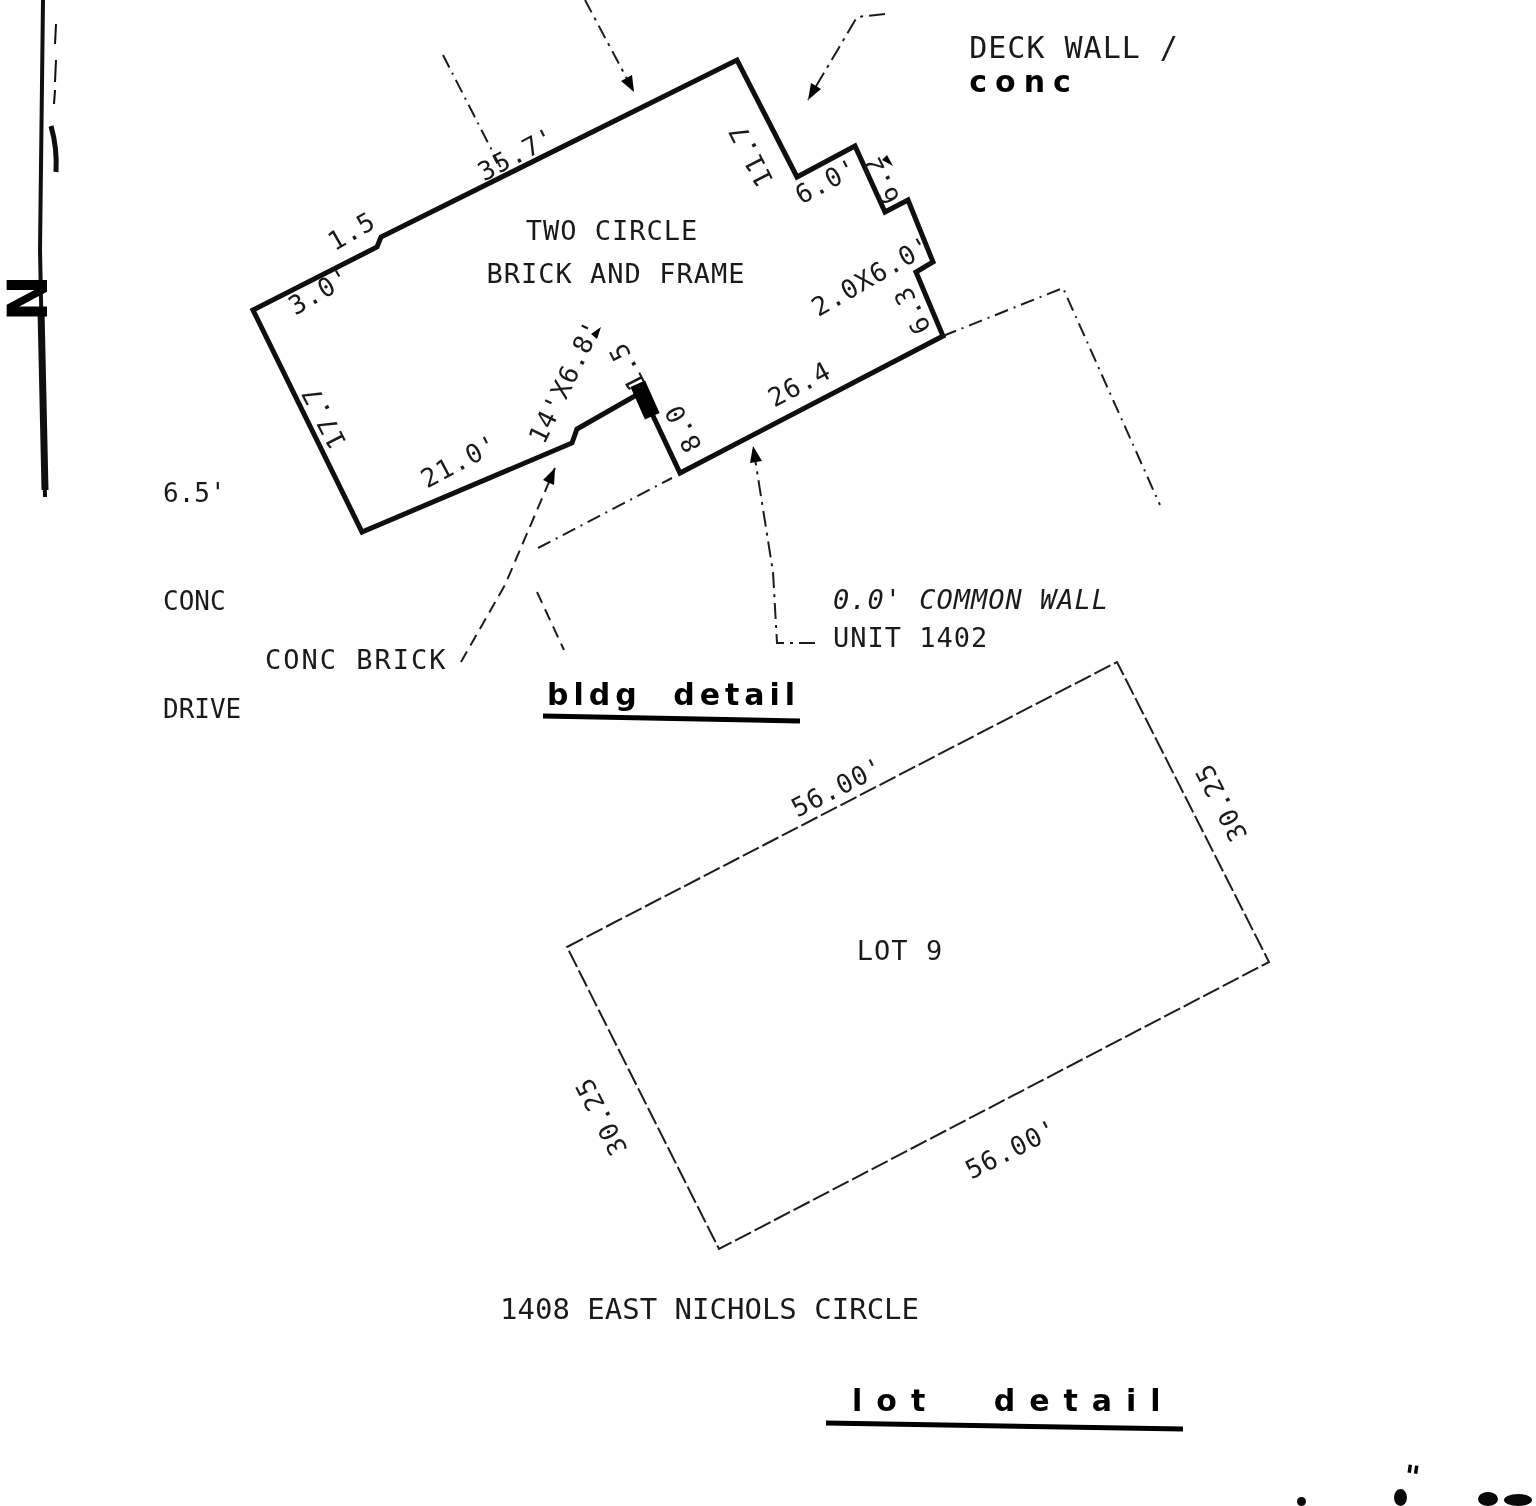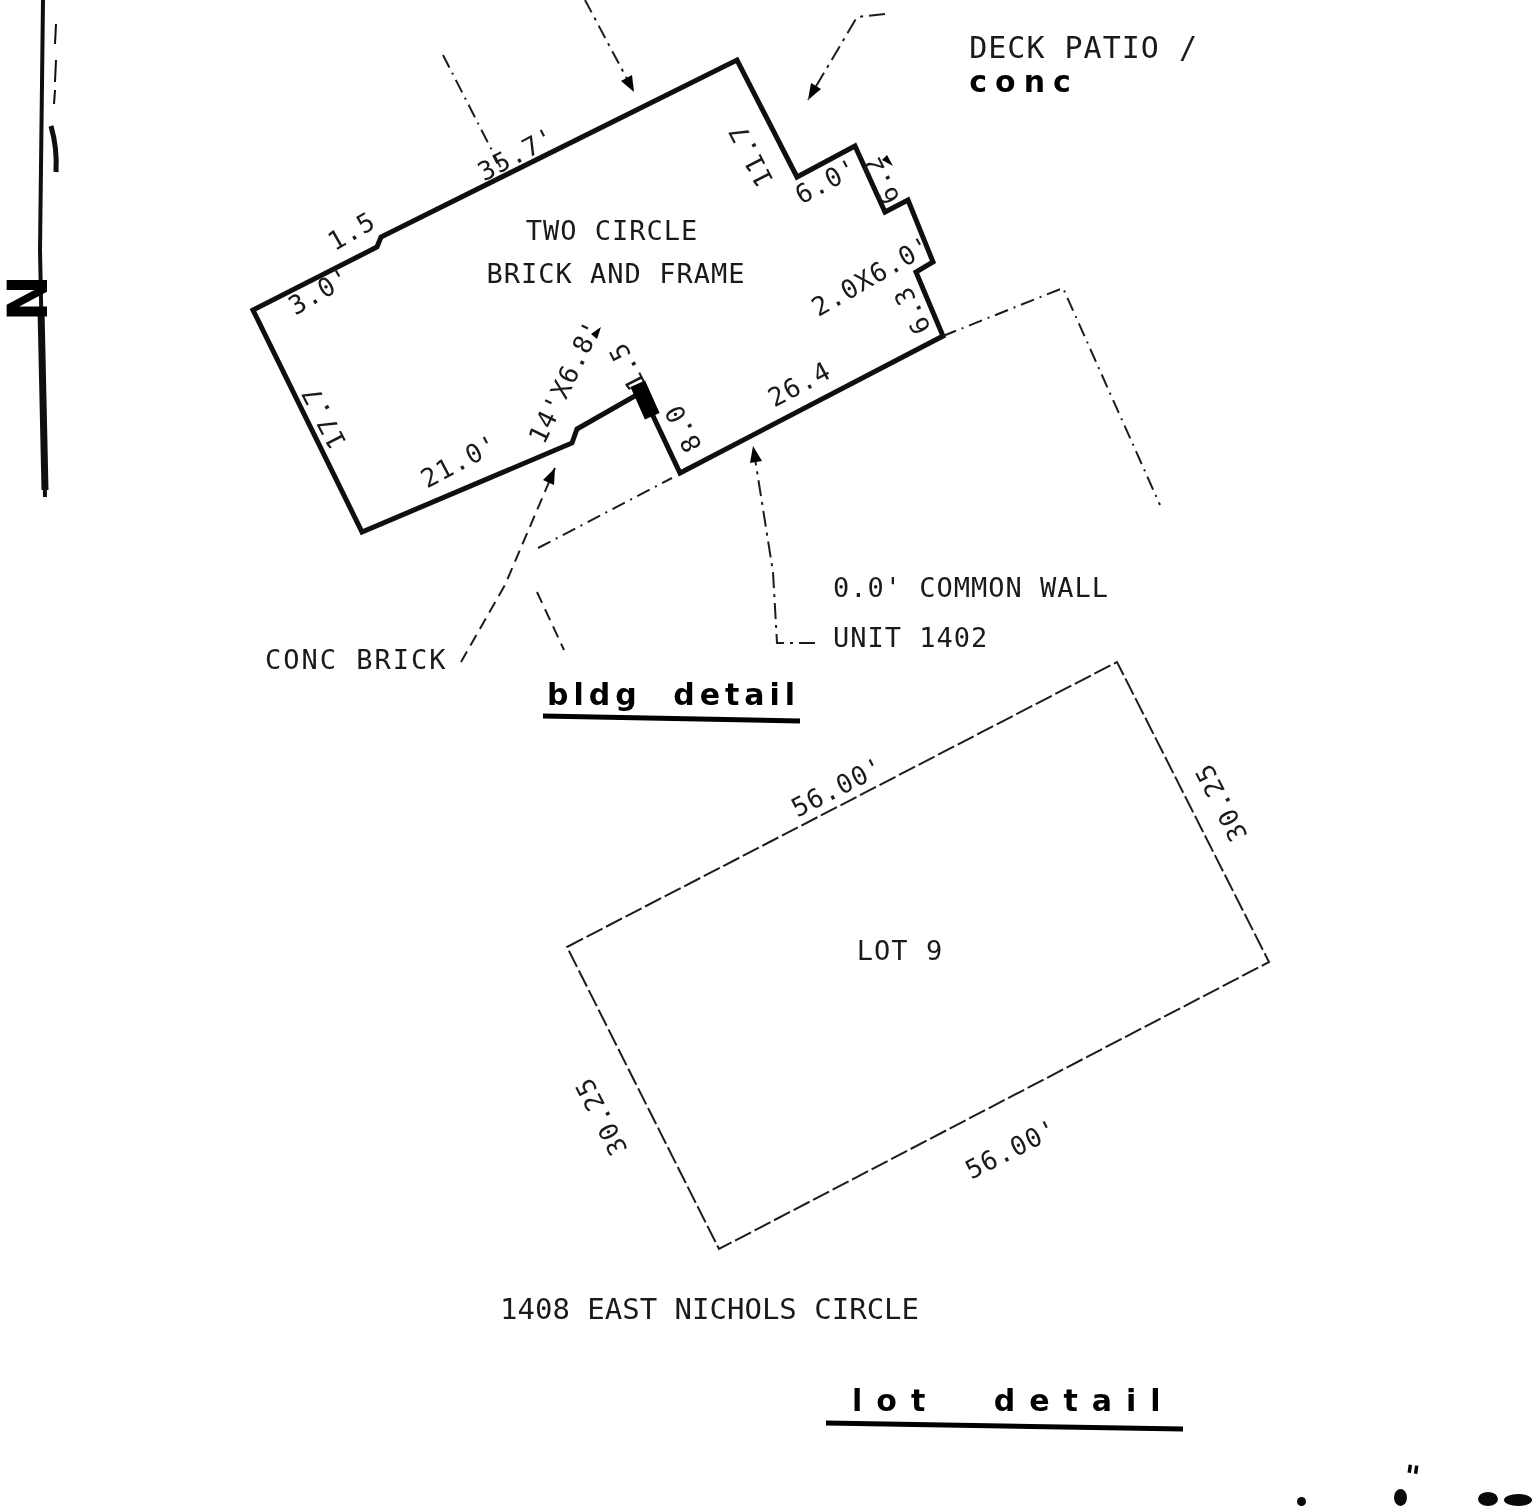--- a/index.html
+++ b/index.html
@@ -71,31 +71,36 @@
 
     <path d="M567,947 L1117,662 L1269,962 L719,1249 Z" fill="none" stroke="#1d1d1d" stroke-width="2" stroke-dasharray="18 4"></path>
 
     <path d="M543,716 L800,721" stroke="#000" stroke-width="5"></path>
     <path d="M826,1423 L1183,1429" stroke="#000" stroke-width="5"></path>
   </svg>
 
   <div class="t hand" style="left:2px;top:266px;font-size:56px;font-weight:600;transform:rotate(90deg);">N</div>
 
   <div class="t lbl" style="left:893px;top:-4px;font-size:30px;">
-    <span>DECK PATIO /</span>
+    <span>DECK WALL /</span>
     <span class="hand" style="letter-spacing:8px;">conc</span>
   </div>
 
   <div class="t lbl" style="left:612px;top:215px;transform:translateX(-50%);">TWO CIRCLE</div>
   <div class="t lbl" style="left:616px;top:258px;transform:translateX(-50%);">BRICK AND FRAME</div>
 
+  <div class="t" style="left:163px;top:403px;font-size:26px;line-height:36px;">
+    <div>6.5'</div>
+    <div>CONC</div>
+    <div>DRIVE</div>
+  </div>
 
   <div class="t lbl" style="left:265px;top:644px;letter-spacing:2px;">CONC BRICK</div>
 
-  <div class="t lbl" style="left:833px;top:572px;">0.0' COMMON WALL</div>
+  <div class="t lbl" style="left:833px;top:584px;font-style:italic;">0.0' COMMON WALL</div>
   <div class="t lbl" style="left:833px;top:622px;text-align:center;">UNIT 1402</div>
 
   <div class="t hand" style="left:547px;top:678px;font-size:30px;letter-spacing:5px;word-spacing:16px;">bldg detail</div>
 
   <div class="t dim" style="left:517px;top:155px;--r:-28deg;">35.7'</div>
   <div class="t dim" style="left:752px;top:155px;--r:-117deg;">11.7</div>
   <div class="t dim" style="left:827px;top:182px;--r:-28deg;">6.0'</div>
   <div class="t dim" style="left:882px;top:180px;--r:-117deg;">6.2</div>
   <div class="t dim" style="left:872px;top:277px;--r:-30deg;">2.0X6.0'</div>
   <div class="t dim" style="left:913px;top:310px;--r:-117deg;">6.3</div>

